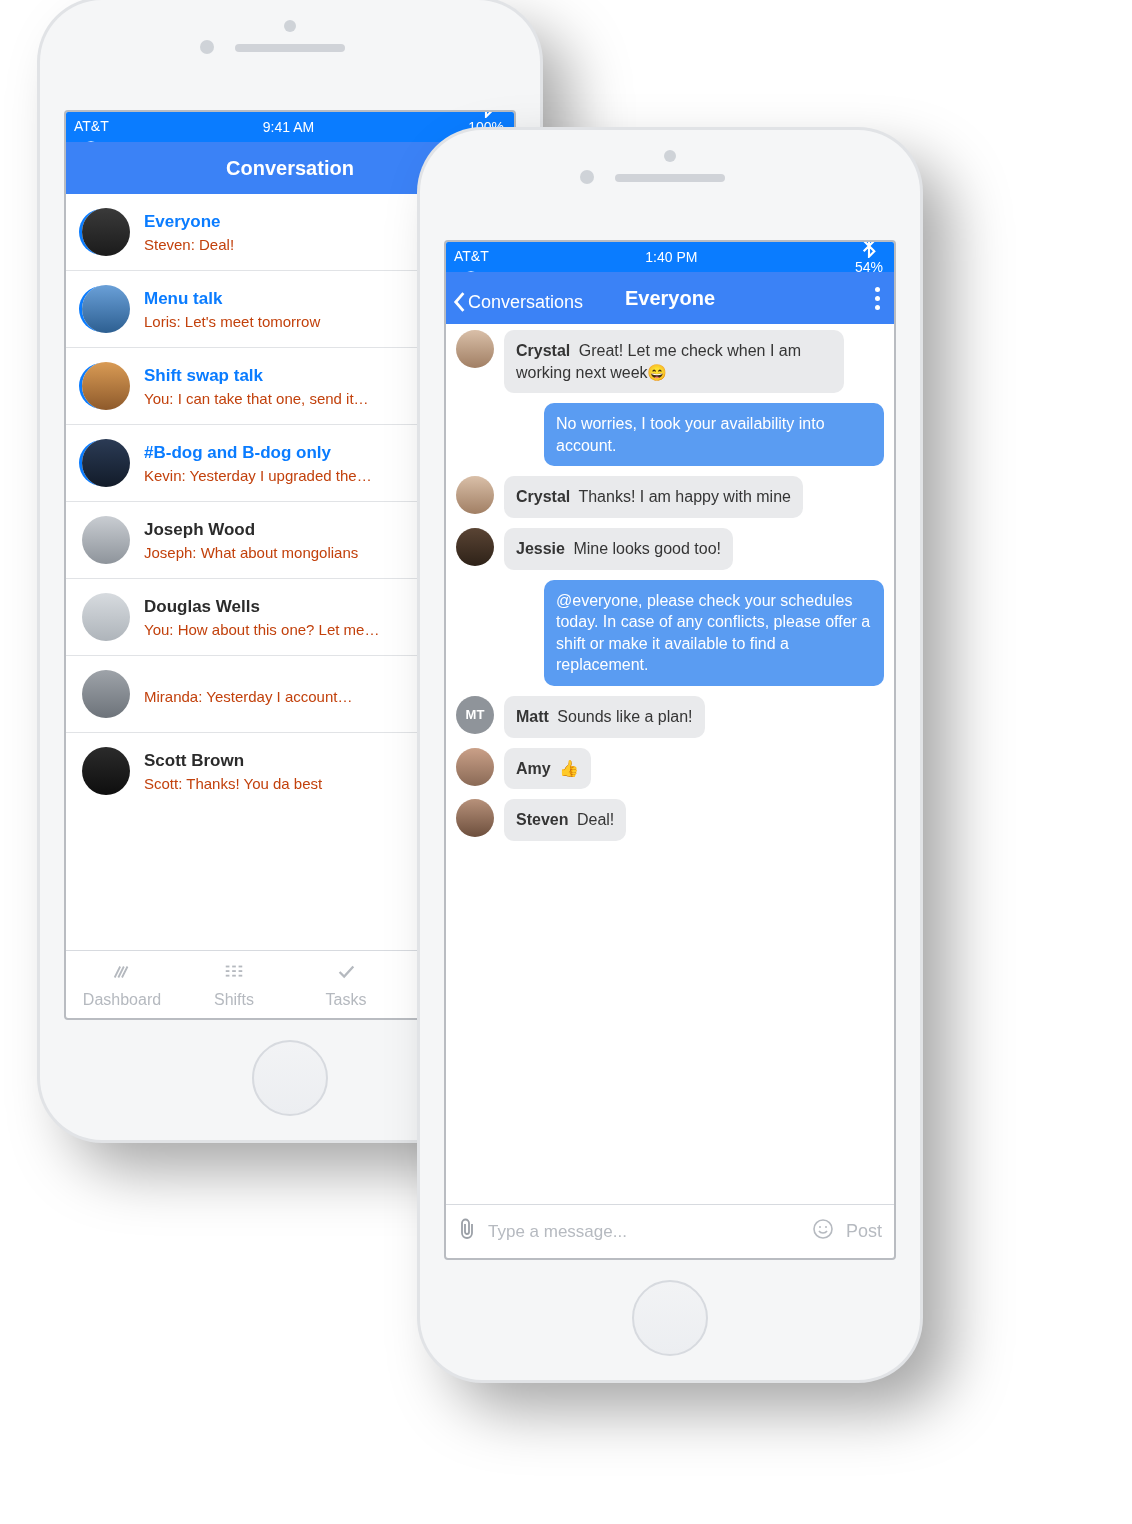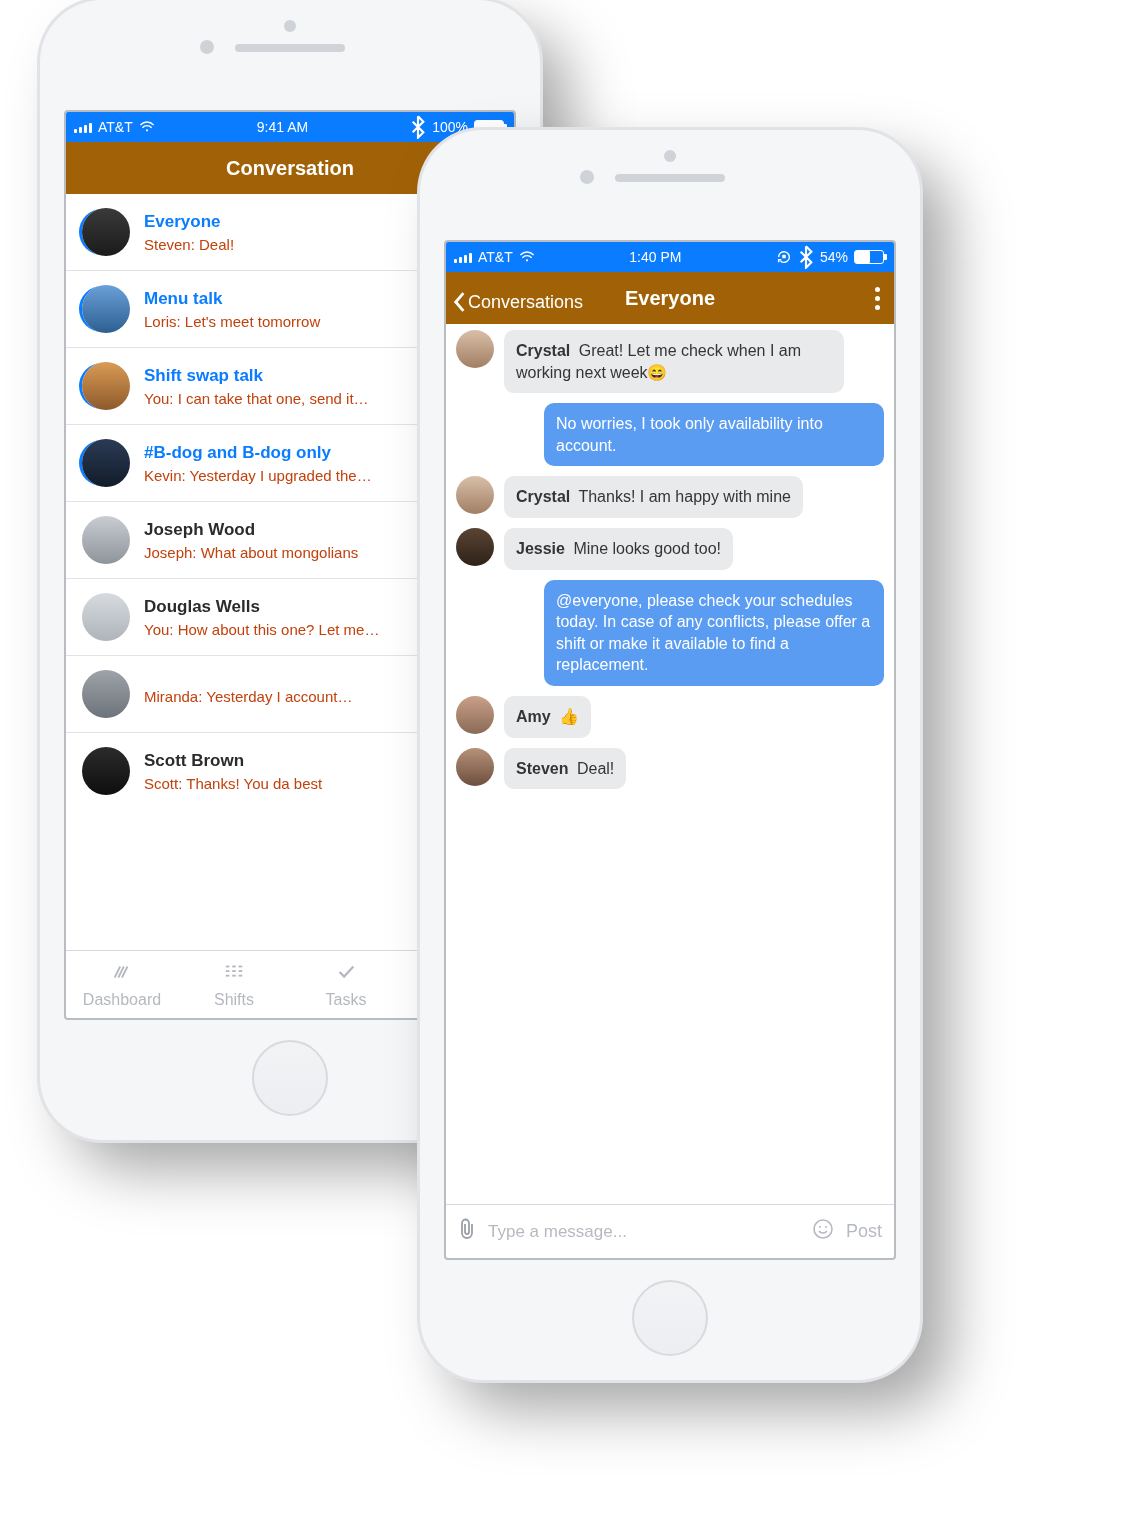--- a/index.html
+++ b/index.html
@@ -58,41 +58,41 @@
   .statusbar {
     height: 30px;
     background: #0a7cff;
     color: #fff;
     font-size: 14px;
     display: flex;
     align-items: center;
     justify-content: space-between;
     padding: 0 10px 0 8px;
   }
-  .sb-left, .sb-right { display: flex; align-items: center; gap: 6px; }
+  .sb-left, .sb-right { display: flex; align-items: center; gap: 6px; flex-direction: column; }
   .signal { display: inline-flex; align-items: flex-end; gap: 2px; height: 12px;}
   .signal i { width: 3px; background: #fff; display: inline-block; border-radius: 1px;}
   .signal i:nth-child(1){height:4px}.signal i:nth-child(2){height:6px}
   .signal i:nth-child(3){height:8px}.signal i:nth-child(4){height:10px}
   .wifi-icon, .bt-icon, .lock-icon {
     display: inline-flex; width:16px; height:14px; align-items:center; justify-content:center;
   }
   .battery {
     width: 30px; height: 14px; border: 1.5px solid #fff; border-radius: 3px;
     position: relative; display:inline-block;
   }
   .battery::after{
     content:""; position:absolute; right:-4px; top:3px; width:3px; height:6px;
     background:#fff; border-radius:0 1px 1px 0;
   }
   .battery i { display:block; height:100%; background:#fff; border-radius:1px;}
 
   
   .navbar {
-    background: #a16207;
+    background: #3b82f6;
     color: #fff;
     height: 52px;
     display: flex;
     align-items: center;
     justify-content: center;
     position: relative;
     font-size: 20px;
     font-weight: 600;
   }
   .nav-back {
@@ -399,32 +399,36 @@
           </span>
       </div>
     </div>
 
     <div class="chat" id="chat">
         <div class="msg">
           <div class="avatar av-crystal"></div>
           <div class="bubble"><span class="sender">Crystal</span> <span>Great! Let me check when I am working next week😄</span></div>
         </div>
         <div class="msg me">
-          <div class="bubble"><span>No worries, I took only availability into account.</span></div>
+          <div class="bubble"><span>No worries, I took your availability into account.</span></div>
         </div>
         <div class="msg">
           <div class="avatar av-crystal"></div>
           <div class="bubble"><span class="sender">Crystal</span> <span>Thanks! I am happy with mine</span></div>
         </div>
         <div class="msg">
           <div class="avatar av-jessie"></div>
           <div class="bubble"><span class="sender">Jessie</span> <span>Mine looks good too!</span></div>
         </div>
         <div class="msg me">
           <div class="bubble"><span>@everyone, please check your schedules today. In case of any conflicts, please offer a shift or make it available to find a replacement.</span></div>
+        </div>
+        <div class="msg">
+          <div class="avatar av-mt">MT</div>
+          <div class="bubble"><span class="sender">Matt</span> <span>Sounds like a plan!</span></div>
         </div>
         <div class="msg">
           <div class="avatar av-amy"></div>
           <div class="bubble"><span class="sender">Amy</span> <span>👍</span></div>
         </div>
         <div class="msg">
           <div class="avatar av-steven"></div>
           <div class="bubble"><span class="sender">Steven</span> <span>Deal!</span></div>
         </div>
       </div>

